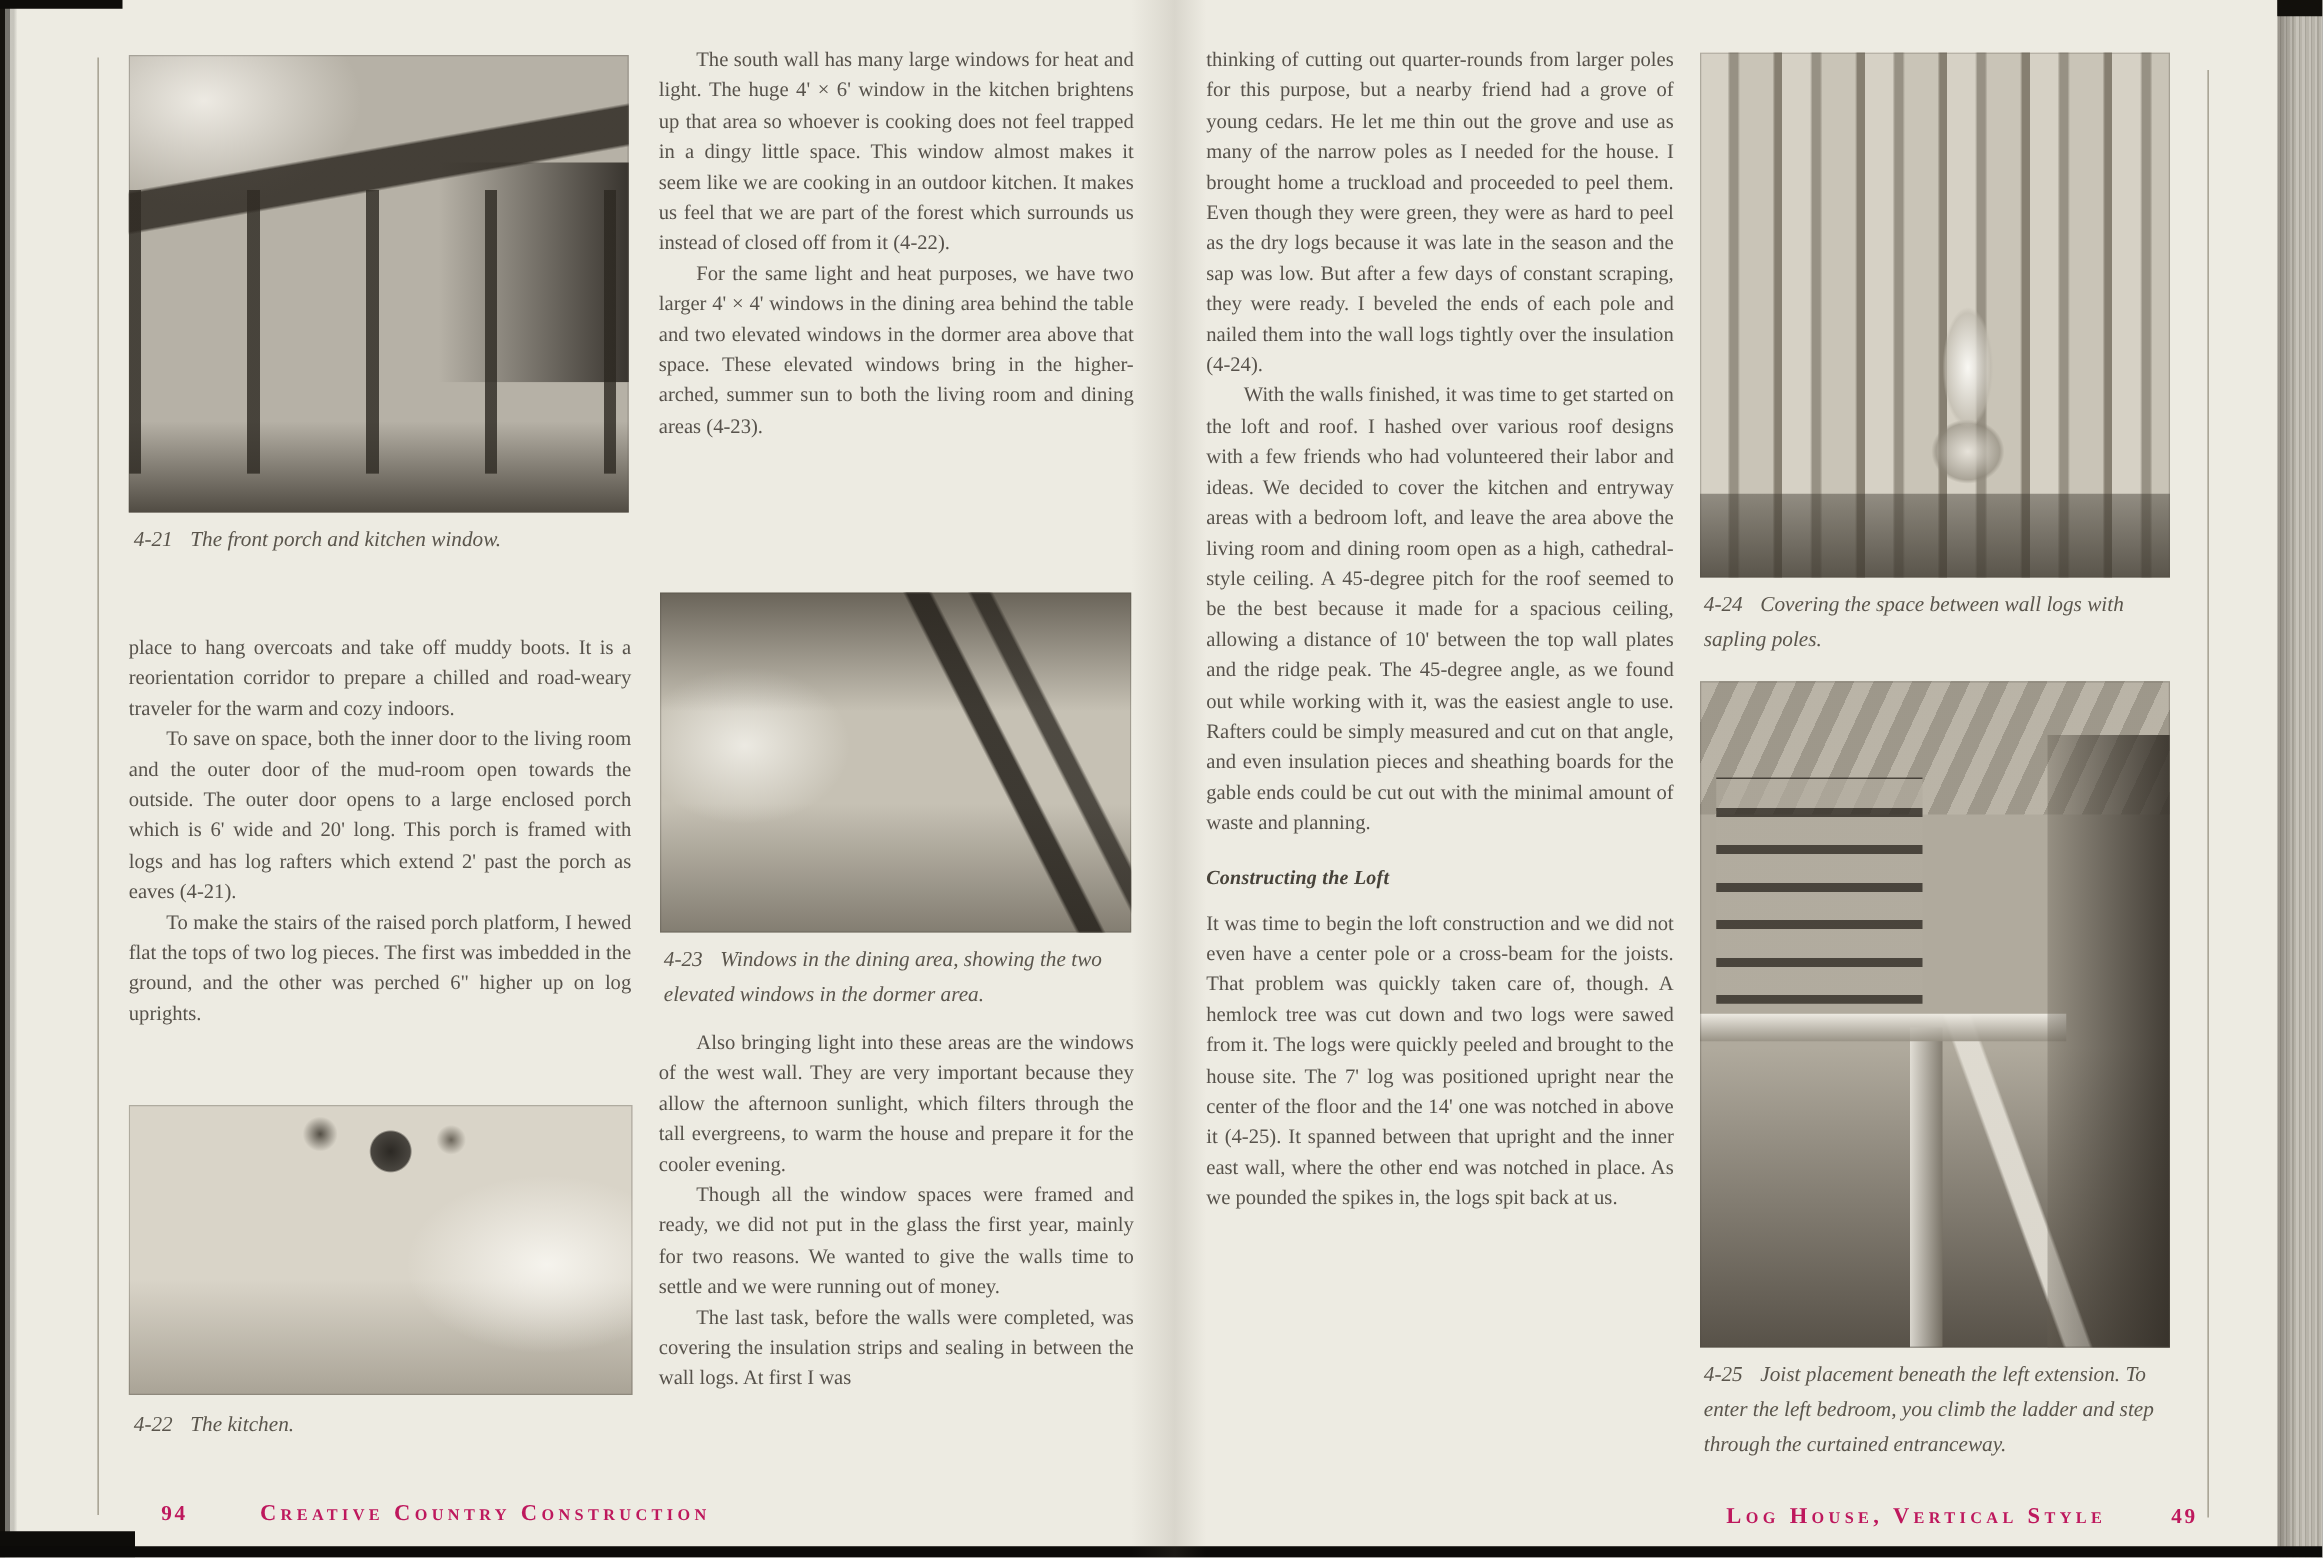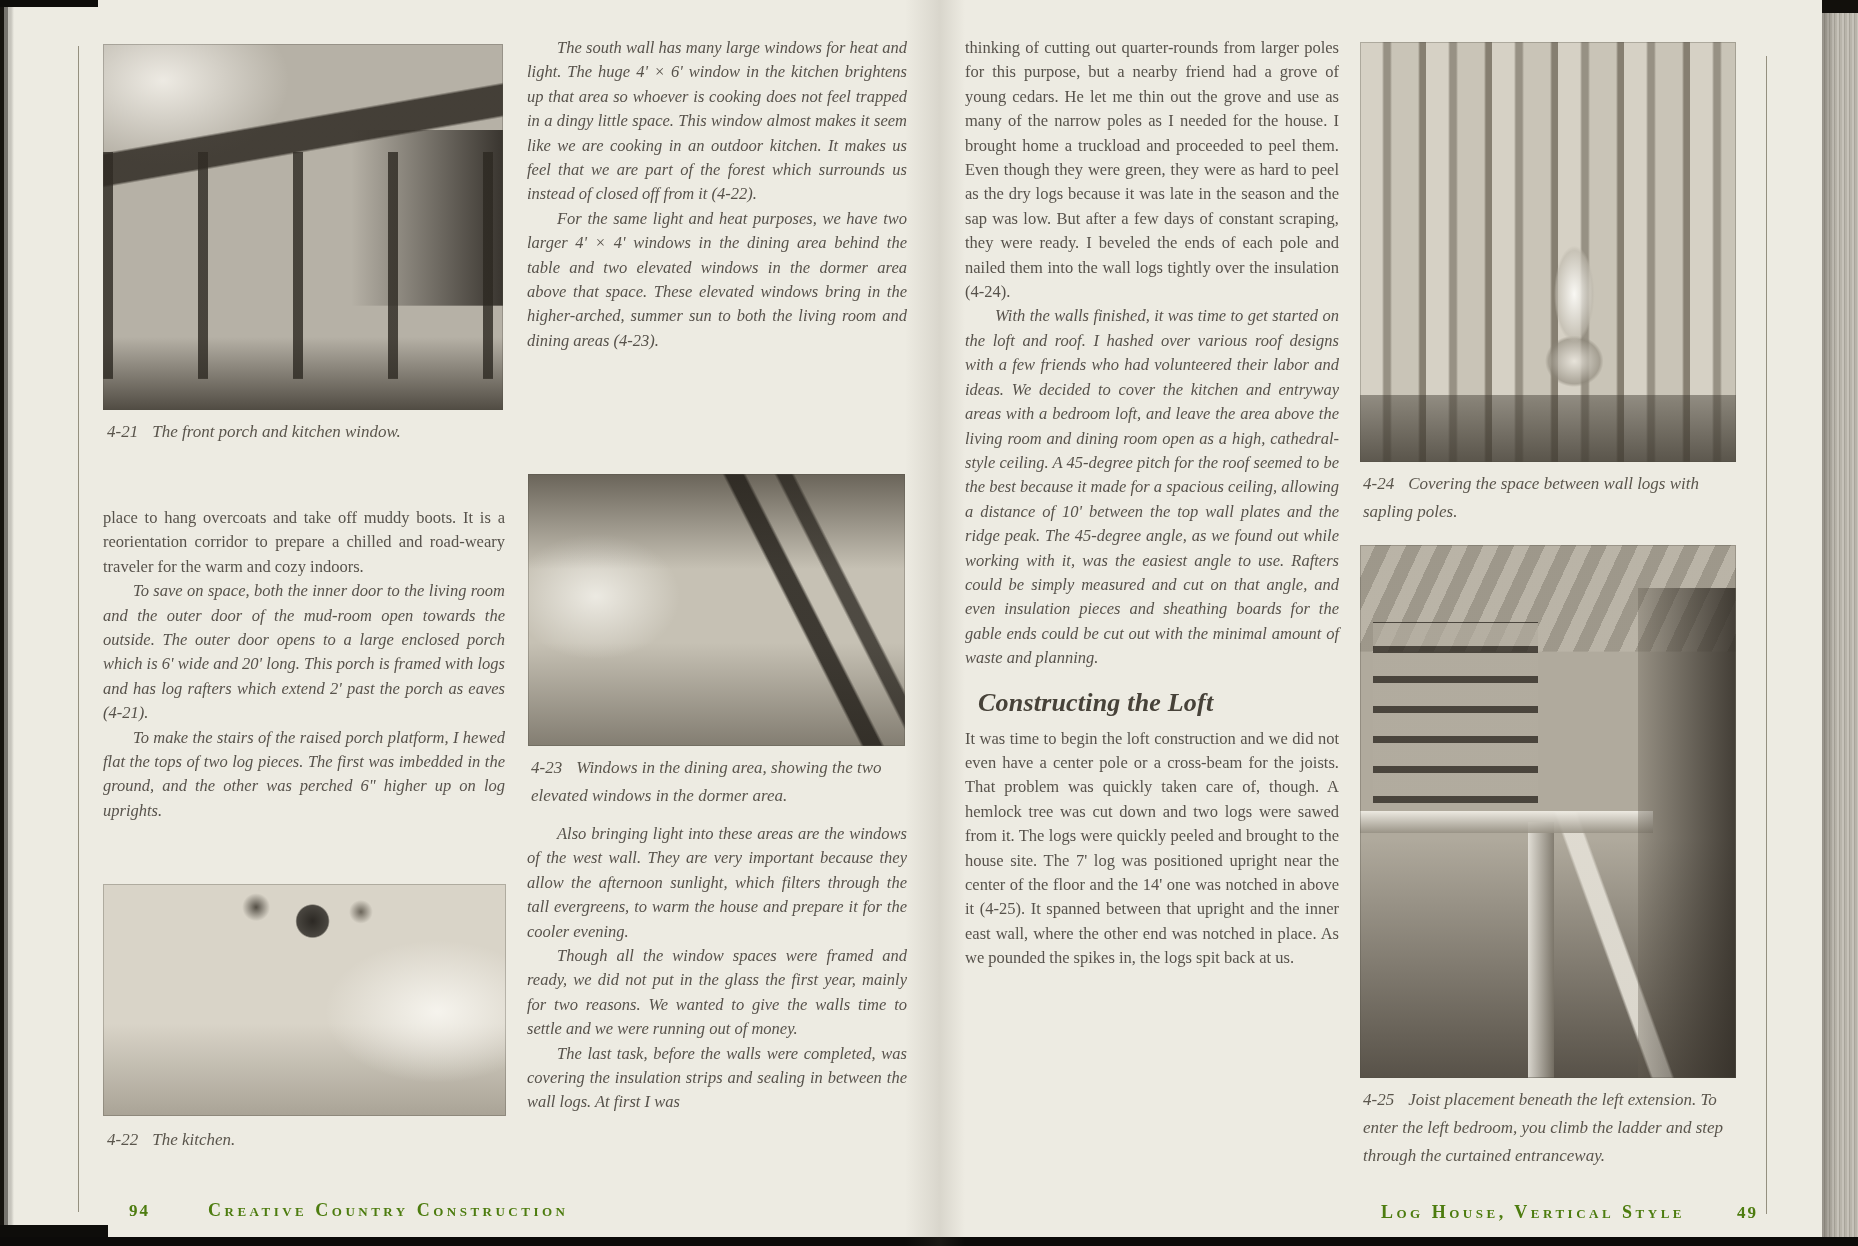--- a/index.html
+++ b/index.html
@@ -24,26 +24,26 @@
   .corner-tr{position:absolute;right:0;top:0;width:36px;height:13px;background:#12100c;}
   .gutter{position:absolute;left:905px;top:0;width:60px;height:1246px;
     background:linear-gradient(90deg,rgba(0,0,0,0),rgba(110,102,88,.12) 45%,rgba(110,102,88,.16) 58%,rgba(0,0,0,0));}
   .rule{position:absolute;width:1px;background:#95907f;}
   .rule-left{left:78px;top:46px;height:1166px;}
   .rule-right{left:1766px;top:56px;height:1158px;}
 
   
   .col{position:absolute;color:#57524b;font-size:16.5px;line-height:24.4px;text-align:justify;}
   .col p{margin:0;}
-  .col p.indent{text-indent:30px;font-style:italic;}
+  .col p.indent{text-indent:30px;}
   .caption{position:absolute;color:#5a554c;font-style:italic;font-size:17px;line-height:28px;}
   .fig-num{margin-right:14px;}
-  h2.loft-heading{font-style:italic;font-weight:bold;font-size:26px;line-height:30px;
-    color:#474239;margin:17px 0 9px 13px;text-align:left;letter-spacing:.2px;}
-  .footer{position:absolute;color:#4d7c0f;white-space:nowrap;}
+  h2.loft-heading{font-style:italic;font-weight:bold;font-size:16px;line-height:30px;
+    color:#474239;margin:17px 0 9px 0;text-align:left;letter-spacing:.2px;}
+  .footer{position:absolute;color:#be185d;white-space:nowrap;}
   .footer .pagenum{font-weight:bold;font-size:17px;letter-spacing:2px;}
   .footer .runtitle{font-variant:small-caps;font-weight:bold;font-size:18px;letter-spacing:3.5px;}
   .footer-left{left:129px;top:1200px;}
   .footer-left .pagenum{margin-right:58px;}
   .footer-right{left:1160px;top:1202px;width:598px;text-align:right;}
   .footer-right .pagenum{margin-left:52px;}
 
   
   .photo{position:absolute;box-shadow:inset 0 0 0 1px rgba(80,75,65,.3);}
   .p421{left:103px;top:44px;width:400px;height:366px;background-color:#b6b1a6;

